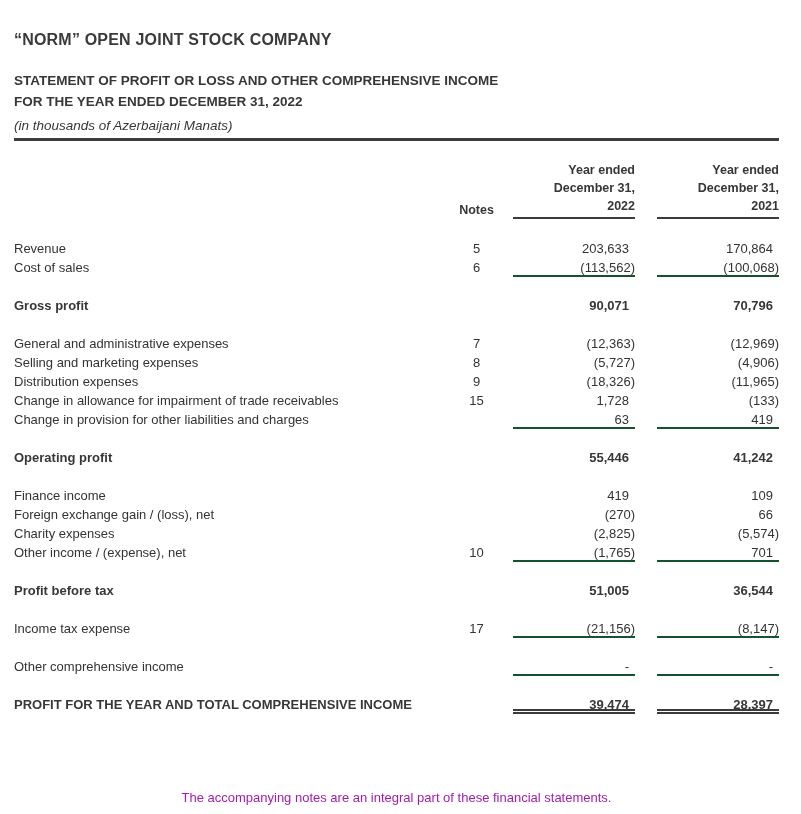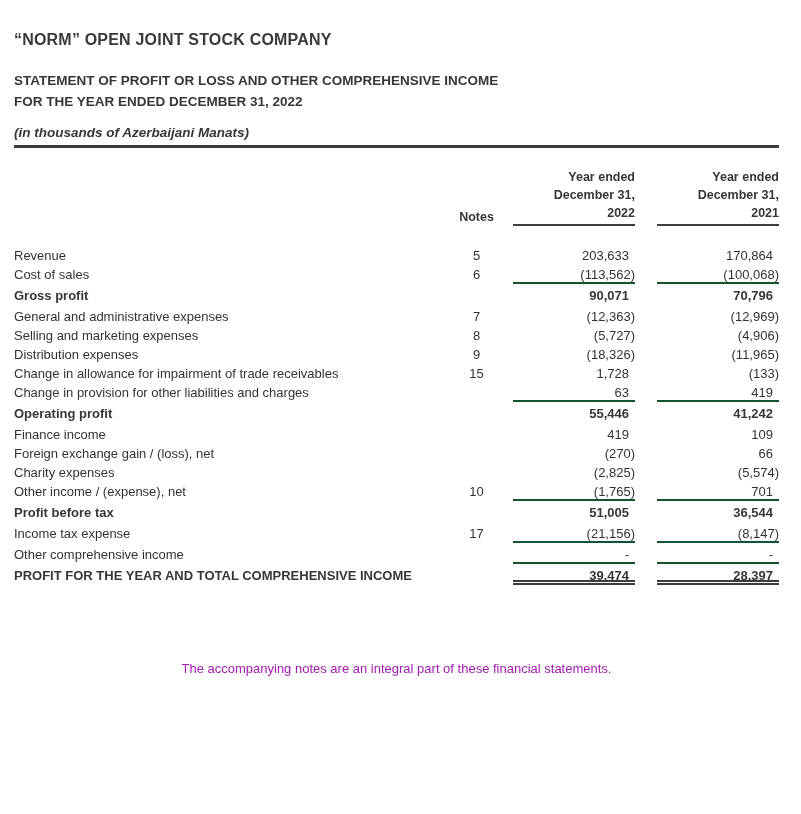--- a/index.html
+++ b/index.html
@@ -27,24 +27,24 @@
     letter-spacing: 0.2px;
   }
   .stmt-title {
     margin-top: 20px;
     font-size: 13.5px;
     font-weight: 700;
     line-height: 21px;
     color: #373737;
   }
   .units-note {
-    margin-top: 10px;
+    margin-top: 3px;
     font-size: 13.5px;
     line-height: 21px;
-    font-weight: 700;
+    font-weight: 400;
     font-style: italic;
     color: #373737;
   }
   .head-rule {
     border: none;
     border-top: 3px solid #3c3c3c;
     margin: 2px 0 0 0;
   }
 
   
@@ -71,21 +71,21 @@
     margin-top: 20px;
     font-size: 13px;
     color: #333333;
   }
   .row {
     display: flex;
     align-items: flex-end;
     height: 19px;
     line-height: 19px;
   }
-  .row.gap { margin-top: 2px; }
+  .row.gap { margin-top: 19px; }
   .row.bold { font-weight: 700; color: #373737; }
   .row .val { height: 19px; }
   .row.rule-single .val { border-bottom: 2px solid #14532d; }
   .row.rule-double .val { border-bottom: 5px double #3c3c3c; }
   .num { display: inline-block; }
   .num.plain { padding-right: 6px; }
 
   
   .footer-note {
     margin-top: 76px;

